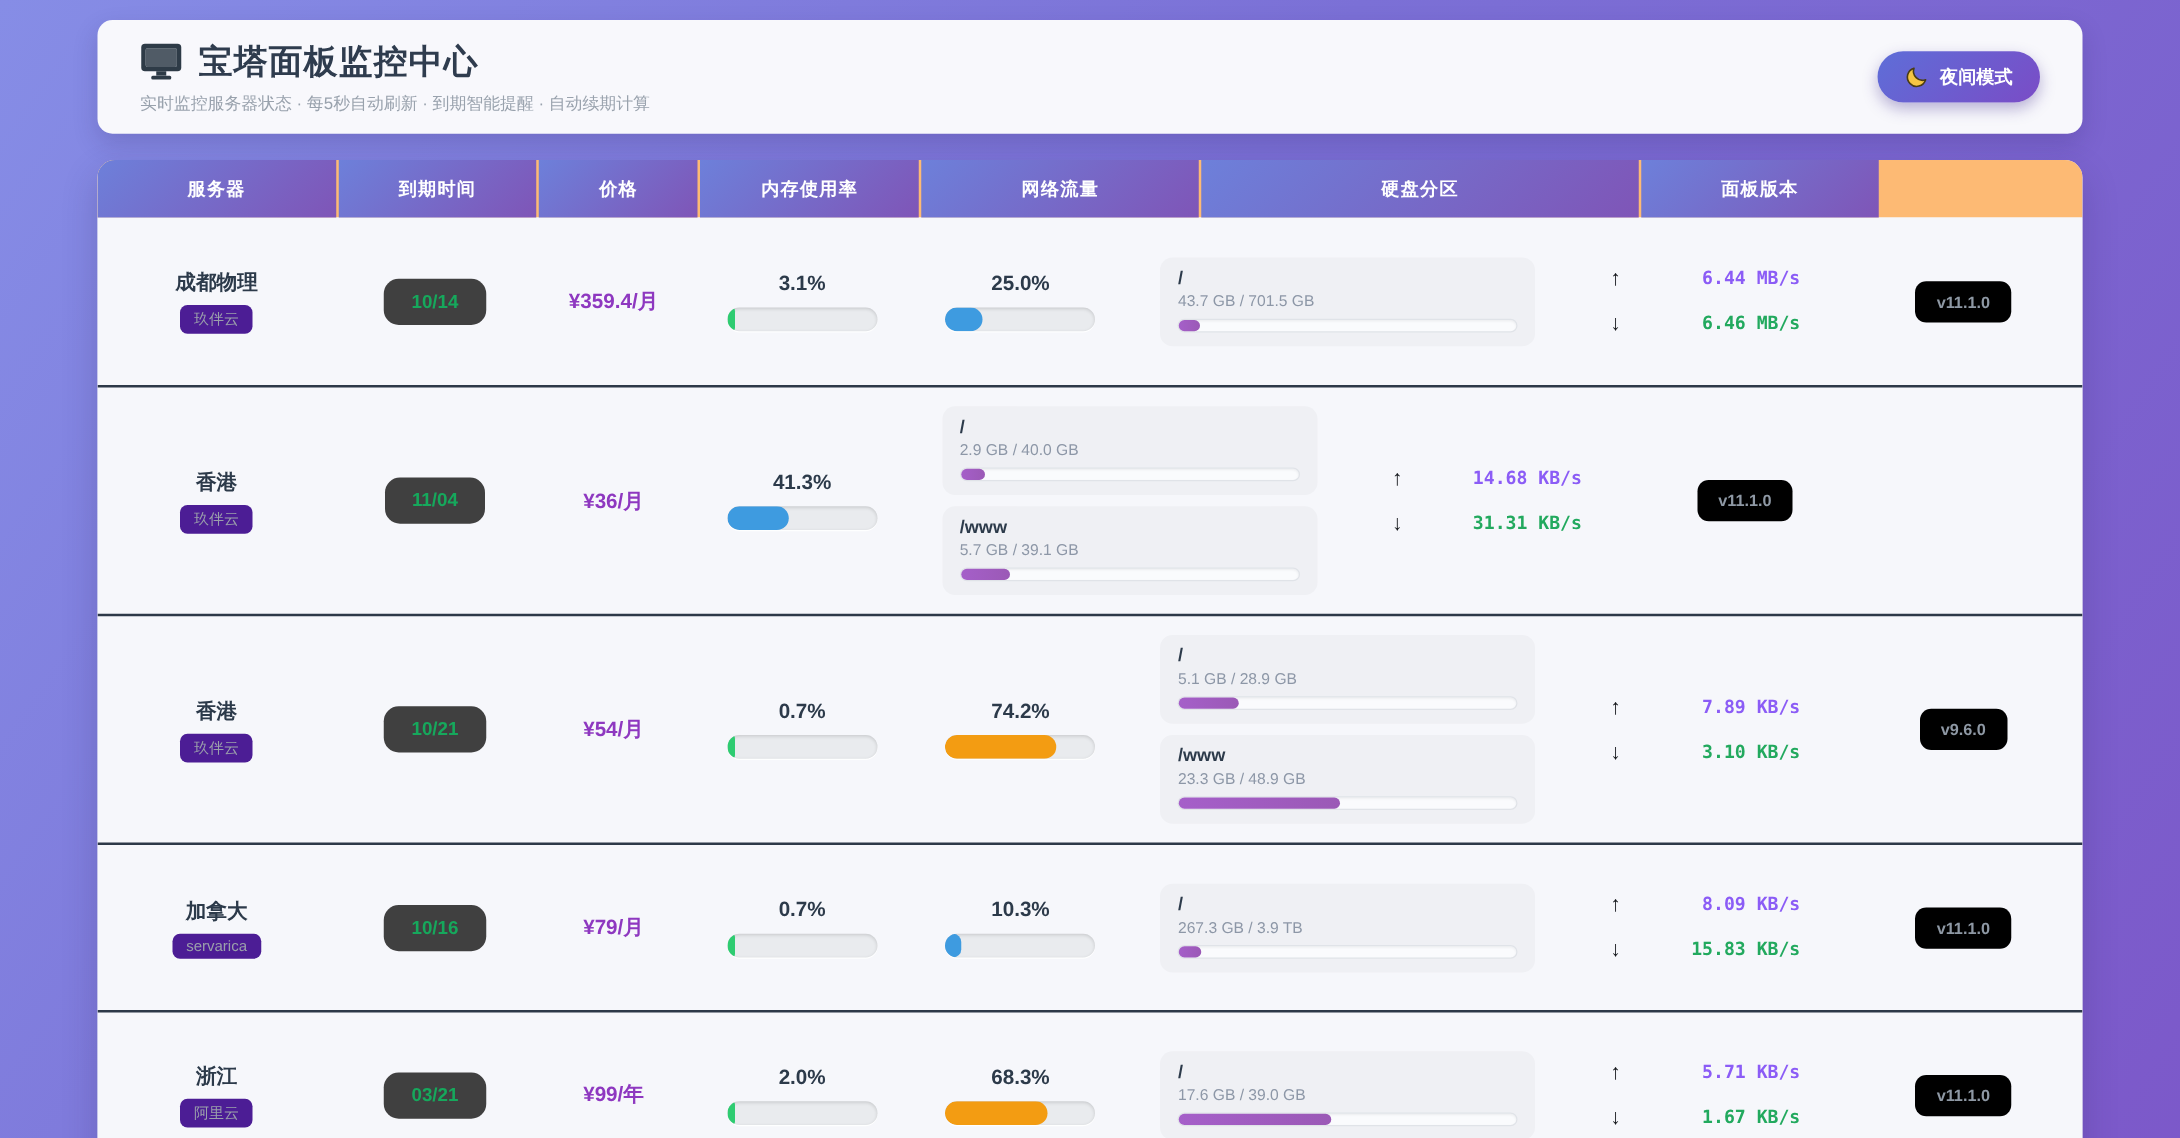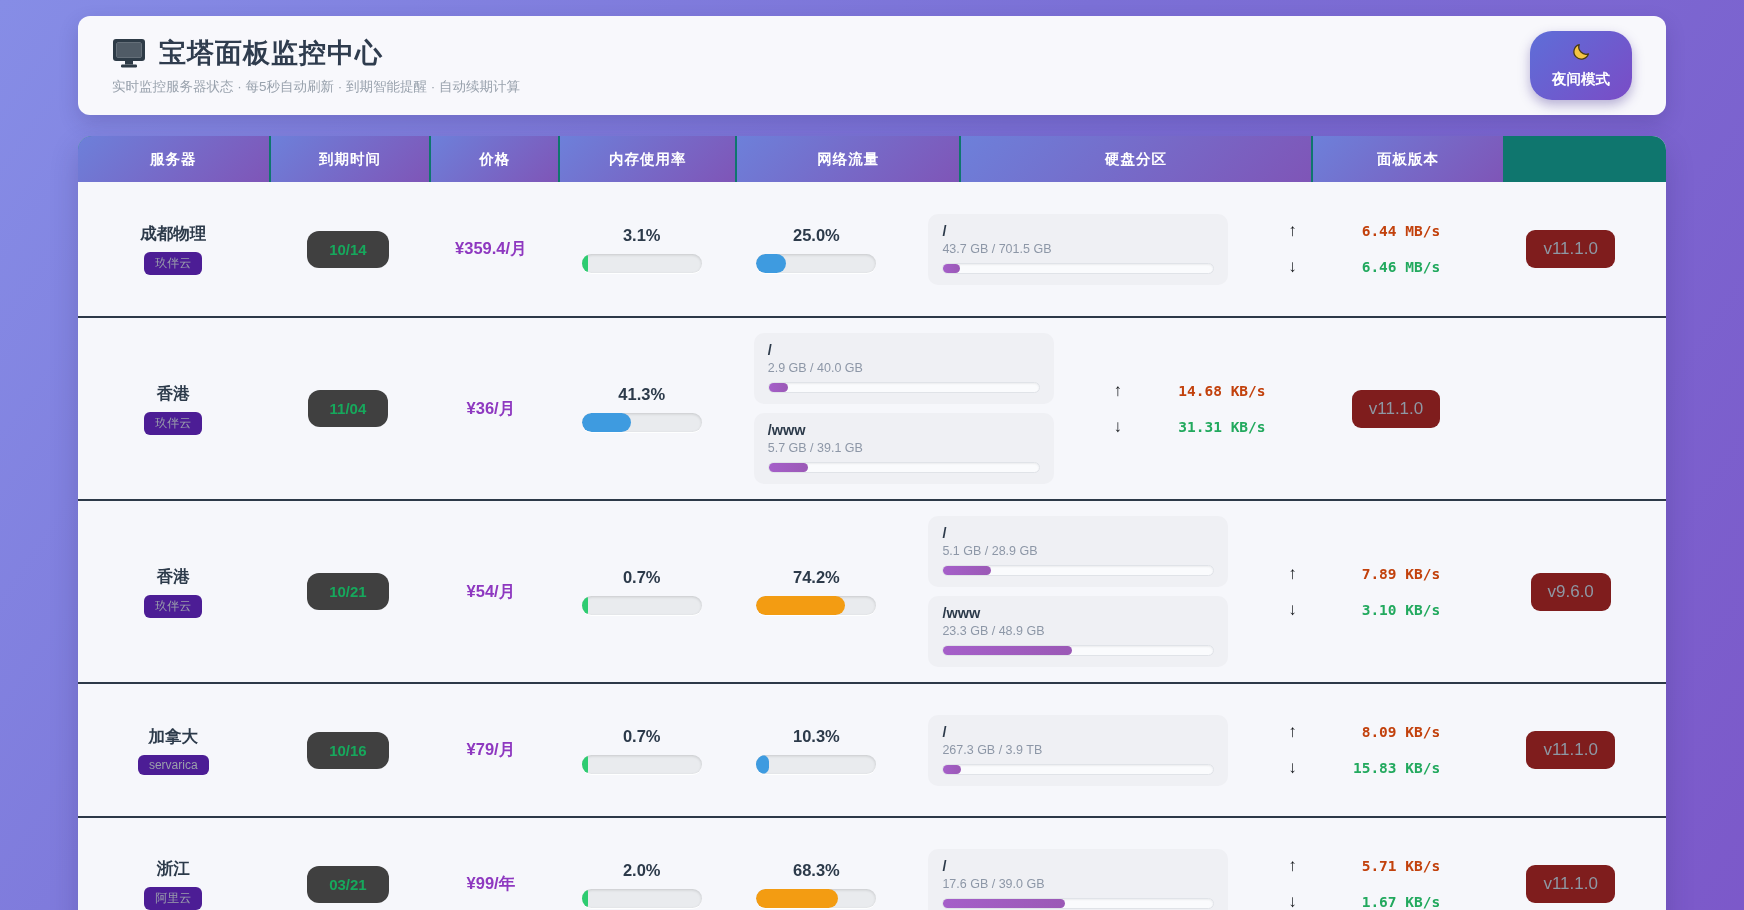--- a/index.html
+++ b/index.html
@@ -19,30 +19,29 @@
   .title-row { display: flex; align-items: center; gap: 13px; }
   .title-row h1 { font-size: 27px; color: #2f3c4e; letter-spacing: 1px; }
   .subtitle { font-size: 13.5px; color: #99a2ad; margin-top: 7px; }
   .monitor-glyph { width: 34px; height: 30px; display: inline-block; }
   .night-btn {
     border: none; cursor: pointer; display: flex; align-items: center; gap: 9px;
     background: linear-gradient(135deg, #5e6ed8 0%, #7a4cc6 100%);
     color: #fff; font-weight: bold; font-size: 14.5px;
     font-family: inherit; padding: 11px 22px; border-radius: 22px;
     box-shadow: 0 5px 12px rgba(60,40,140,.35);
-    flex-direction: column;
   }
   .moon-glyph { width: 19px; height: 19px; display: inline-block; }
 
   
   .table-card {
     margin-top: 21px; border-radius: 14px; overflow: hidden;
     background: #f6f7fb; box-shadow: 0 12px 28px rgba(40,30,90,.22);
   }
-  .thead { display: flex; gap: 2px; background: #0f766e; }
+  .thead { display: flex; gap: 2px; background: #fdba74; }
   .hcell {
     height: 46px; display: flex; align-items: center; justify-content: center;
     background: linear-gradient(135deg, #6d80da 0%, #7f55b7 100%);
     color: #fff; font-weight: bold; font-size: 14.5px; letter-spacing: 1px;
   }
   .col-server  { flex: 0 0 12%; }
   .col-expiry  { flex: 0 0 10%; }
   .col-price   { flex: 0 0 8%;  }
   .col-cpu     { flex: 0 0 11%; }
   .col-mem     { flex: 0 0 11%; }
@@ -88,26 +87,26 @@
     border: 1px solid #e0e3e8; box-shadow: inset 0 1px 2px rgba(0,0,0,.06);
   }
   .disk-fill {
     height: 100%; border-radius: 6px; min-width: 16px;
     background: linear-gradient(90deg, #a55fc9, #9b59b6);
   }
 
   .net-line { display: flex; align-items: center; justify-content: space-between; width: 152px; margin: 8px 0; }
   .net-arrow { color: #15181c; font-size: 17px; font-weight: bold; }
   .net-value { font-family: "DejaVu Sans Mono", "Liberation Mono", monospace; font-weight: bold; font-size: 14.5px; }
-  .net-up .net-value   { color: #c2410c; }
+  .net-up .net-value   { color: #8b5cf6; }
   .net-down .net-value { color: #22a95e; }
 
   .version-badge {
-    background: #7f1d1d; color: #8e98a4; font-size: 17px;
-    padding: 9px 17px; border-radius: 9px;
+    background: #000000; color: #8e98a4; font-size: 13px;
+    padding: 9px 17px; border-radius: 9px; font-weight: bold;
   }
 </style>
 </head>
 <body>
 
 <div class="page">
 
   <header class="header-card">
     <div>
       <div class="title-row">

